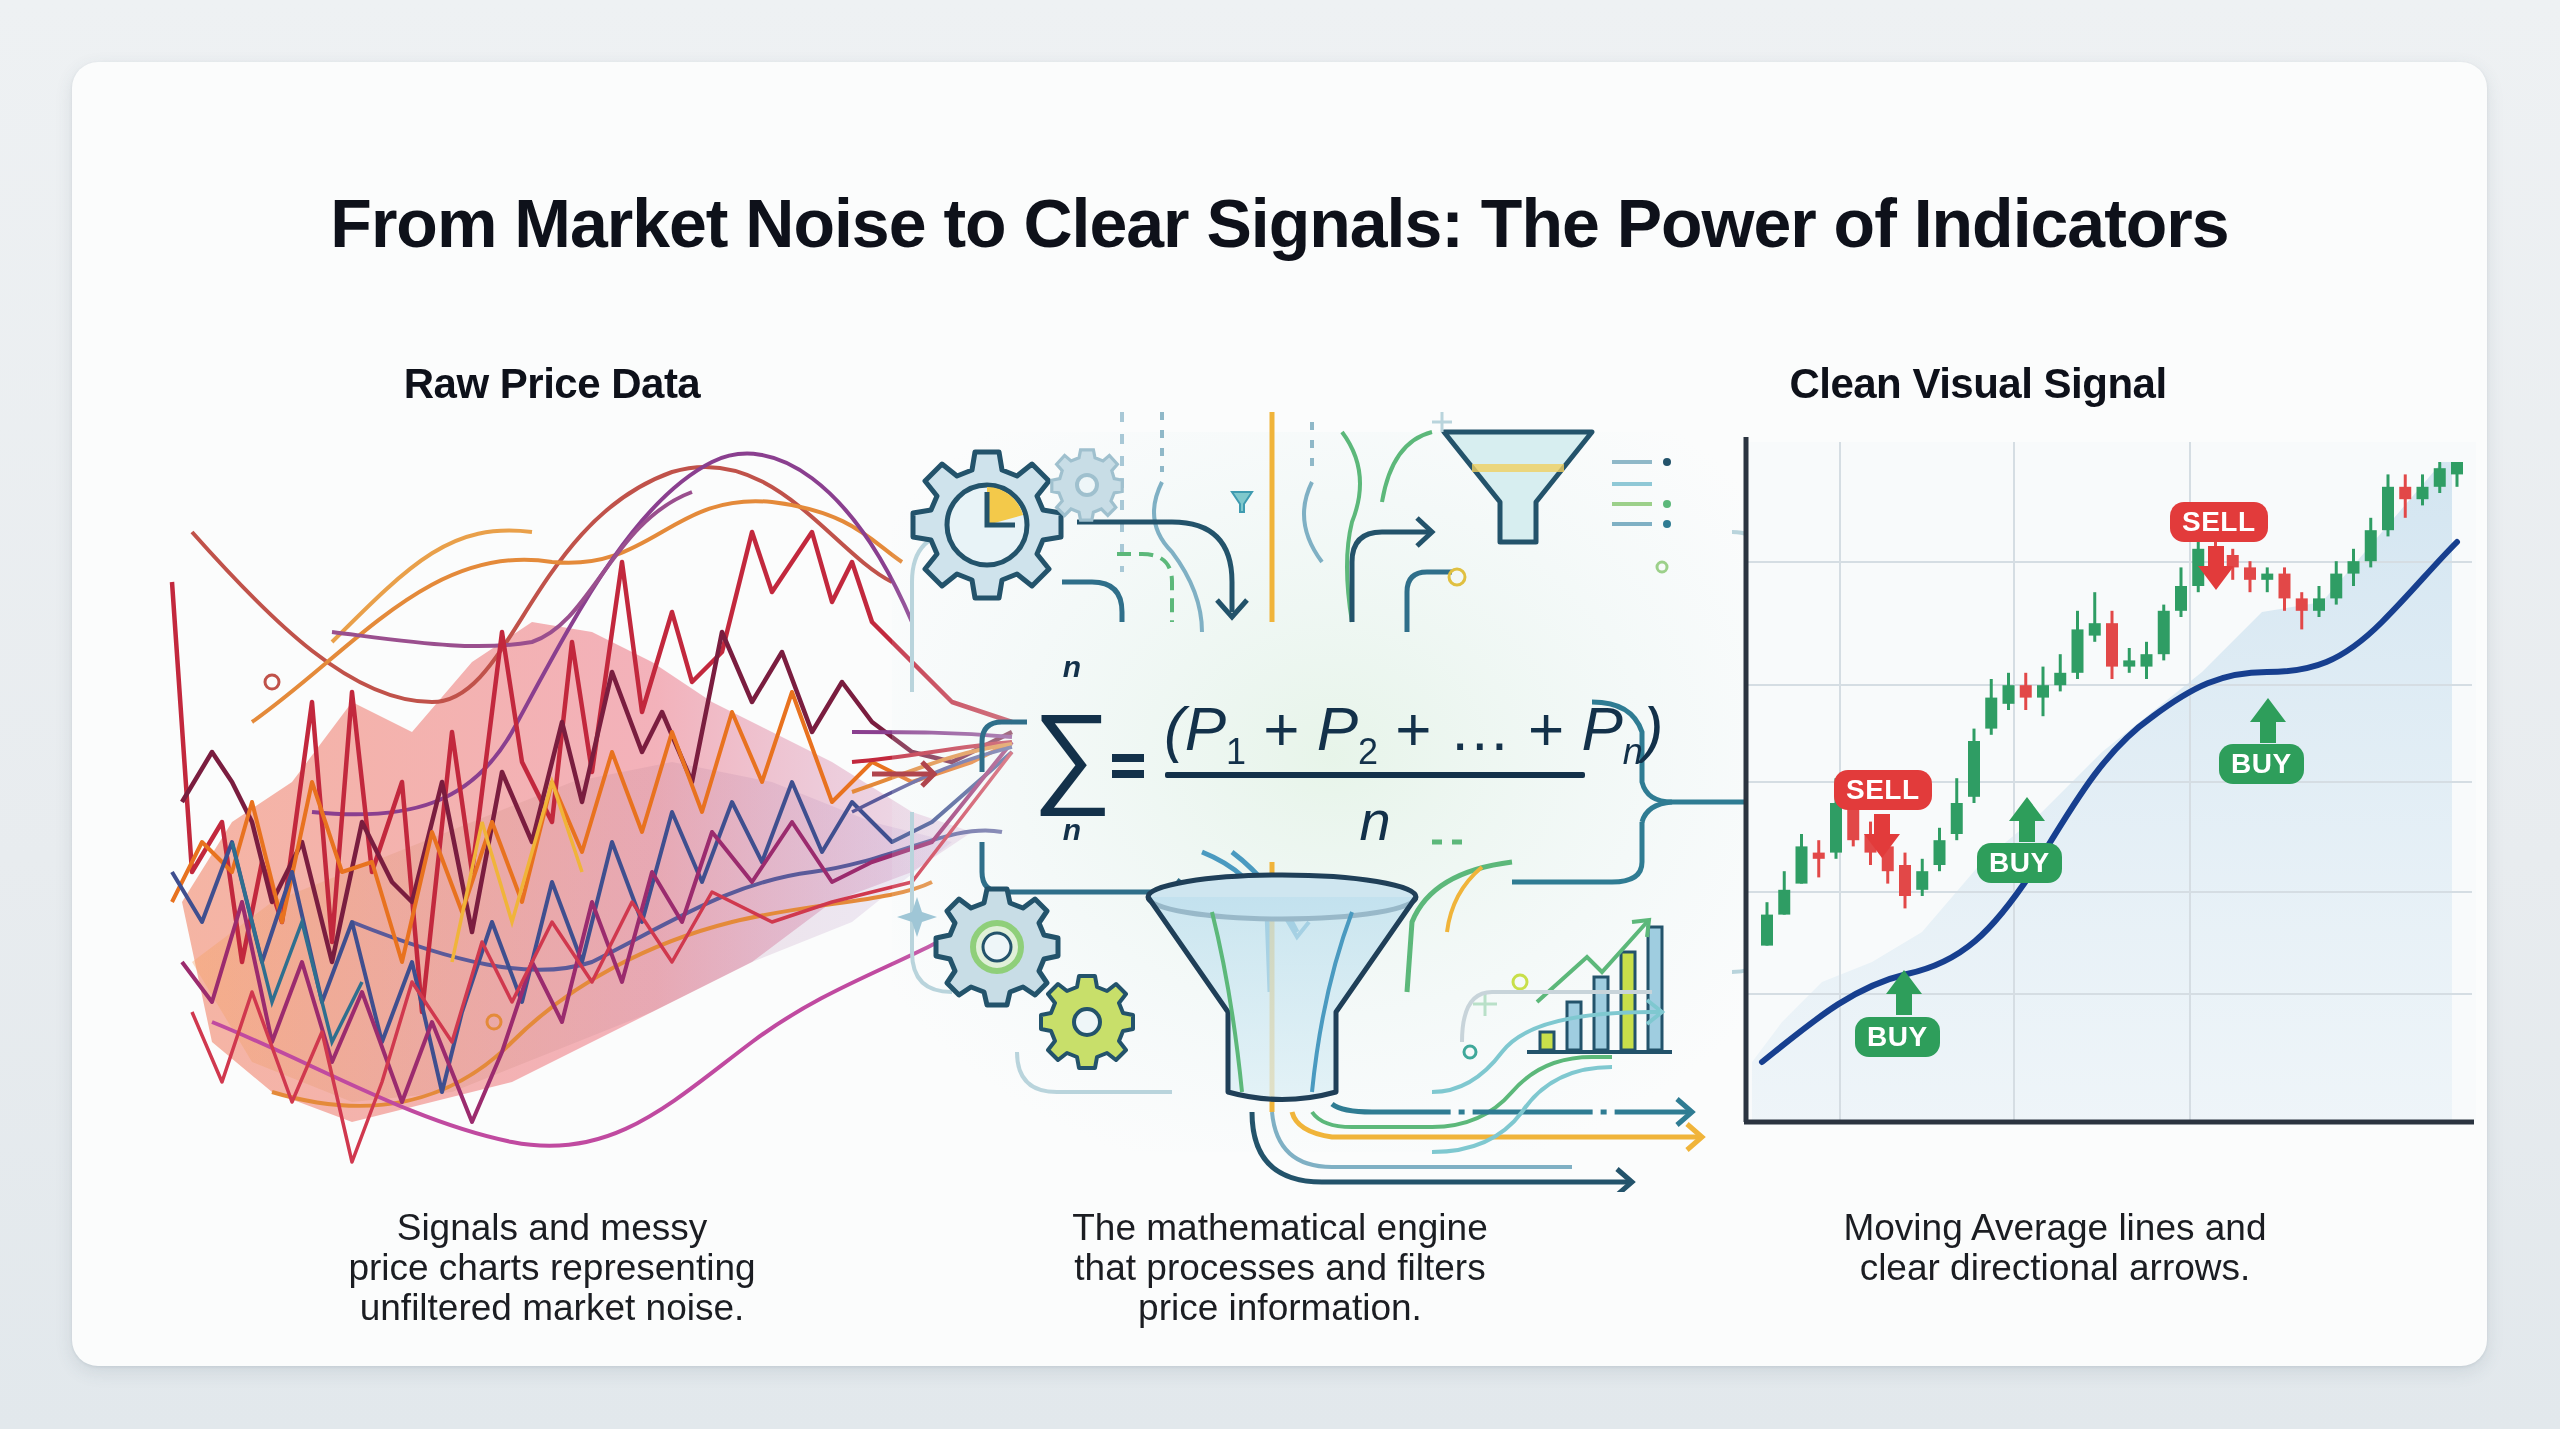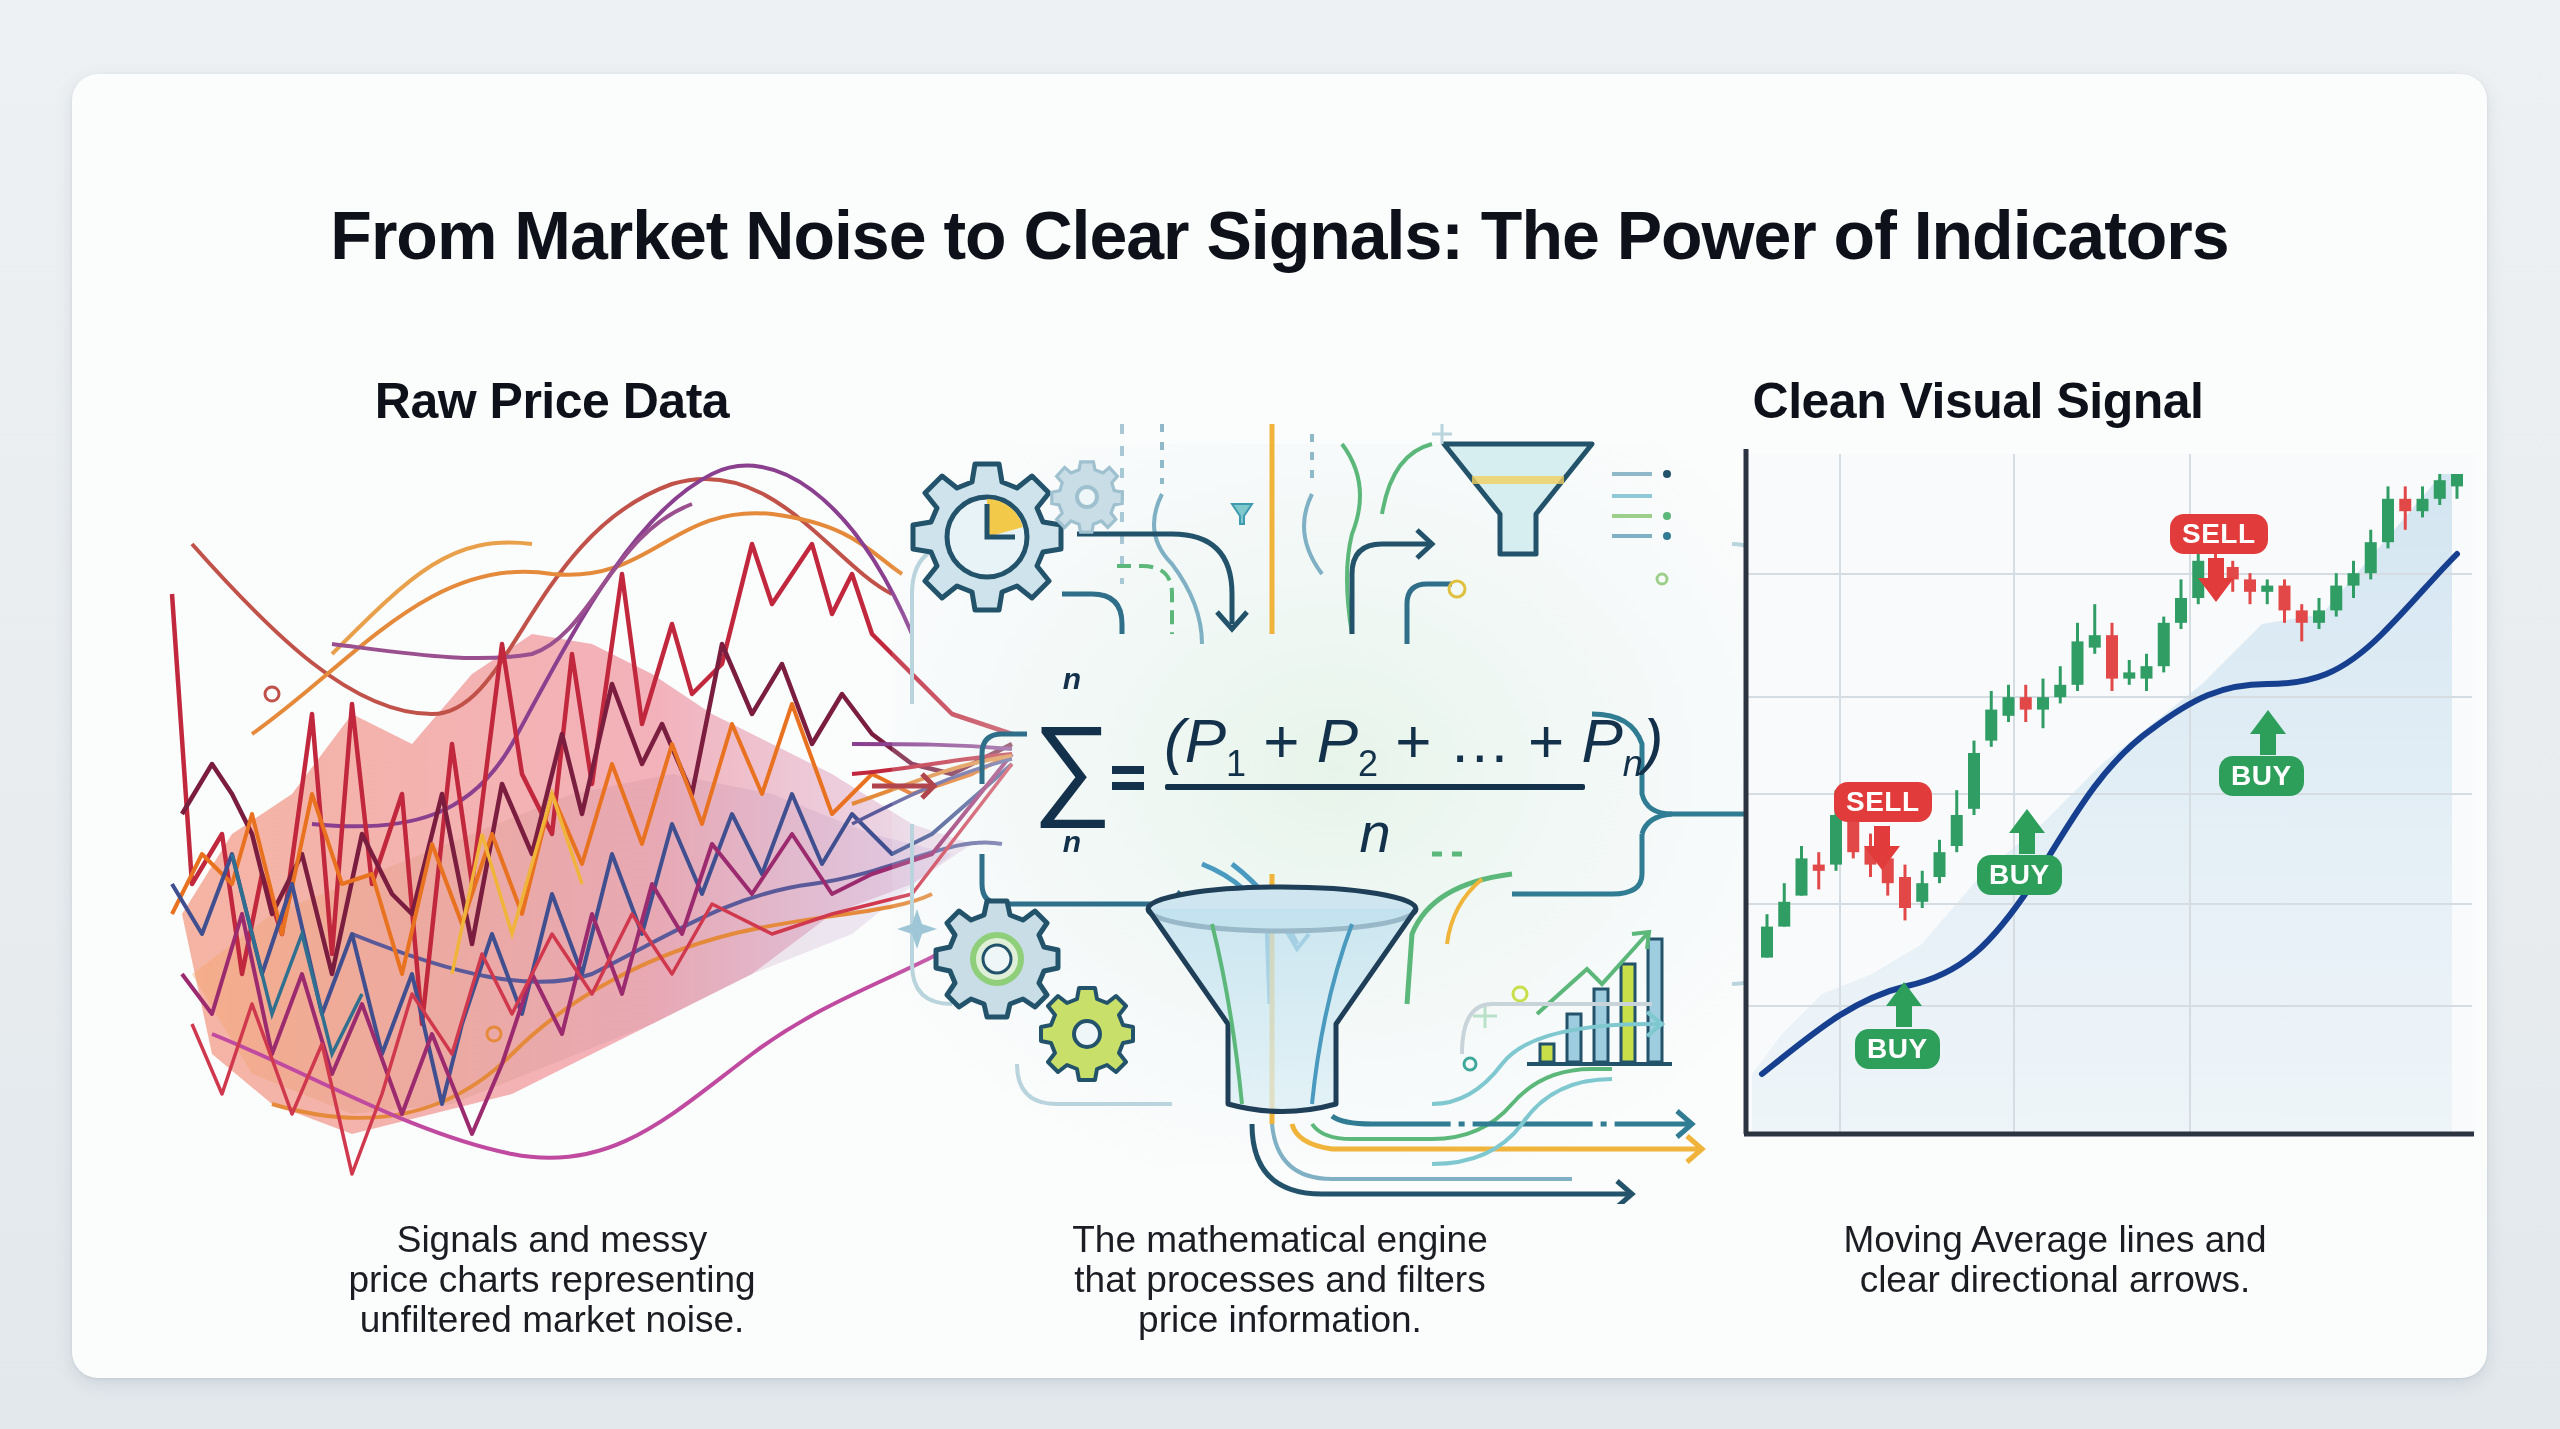--- a/index.html
+++ b/index.html
@@ -6,30 +6,29 @@
   body {
     width:2560px; height:1429px; overflow:hidden;
     background: linear-gradient(180deg,#eef1f3 0%,#e8ecef 60%,#e2e8ec 100%);
     font-family: "Liberation Sans", sans-serif;
     position:relative;
   }
   .card {
     position:absolute; left:72px; top:62px; width:2415px; height:1304px;
     background:#fbfcfc; border-radius:26px;
     box-shadow: 0 6px 18px rgba(60,80,100,0.12), 0 1px 3px rgba(60,80,100,0.10);
-    margin-top: 12px;
   }
   .title {
     position:absolute; left:0; right:0; top:122px; text-align:center;
     font-size:68px; font-weight:bold; color:#0e111a; letter-spacing:-1px;
     font-family: "Liberation Sans", sans-serif;
   }
   .section-heading {
     position:absolute; top:298px; width:700px; text-align:center;
-    font-size:50px; font-weight:bold; color:#0e111a; letter-spacing:-0.5px;
+    font-size:42px; font-weight:bold; color:#0e111a; letter-spacing:-0.5px;
   }
   .caption {
     position:absolute; top:1146px; width:700px; text-align:center;
     font-size:37px; line-height:40px; color:#1b1d22;
   }
   .caption span { display:block; }
   .illus { position:absolute; }
   .tag {
     position:absolute; font-weight:bold; font-size:28px; color:#fff;
     padding:4px 12px; border-radius:14px; letter-spacing:0.5px;

